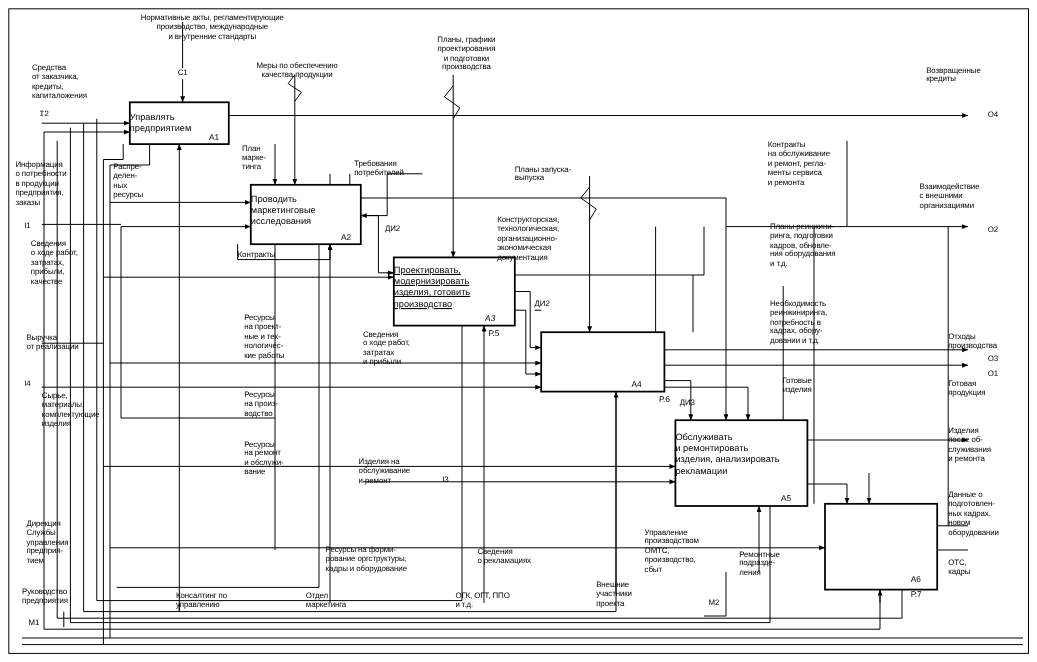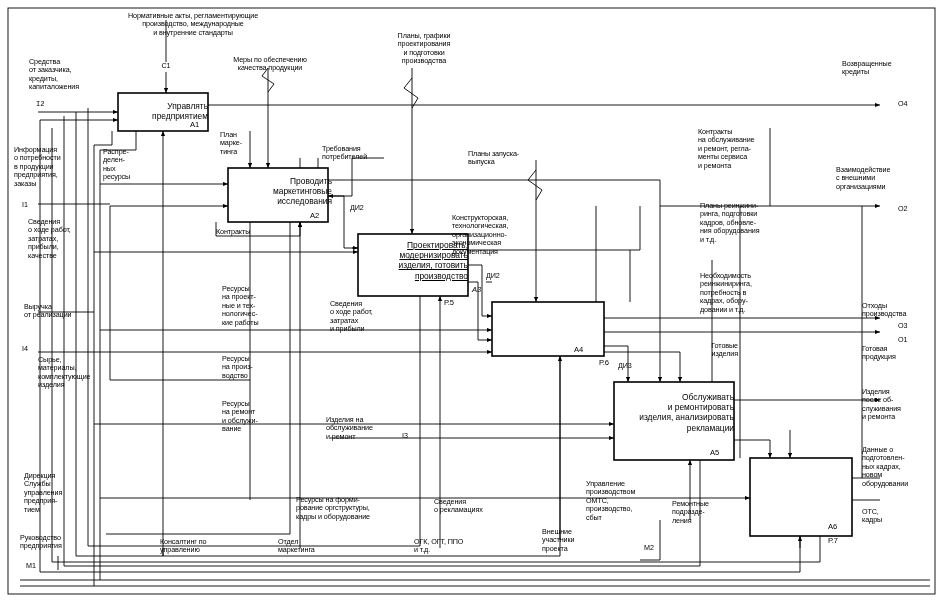--- a/index.html
+++ b/index.html
@@ -31,21 +31,21 @@
     white-space: pre;
     letter-spacing: -0.1px;
   }
   .lbl.c { text-align: center; }
   .box-title {
     position: absolute;
     font-family: "Liberation Sans", sans-serif;
     font-size: 8.4px;
     line-height: 10.2px;
     color: #000000;
-    text-align: right;
+    text-align: left;
     white-space: pre;
     font-weight: normal;
   }
   .box-code {
     position: absolute;
     font-family: "Liberation Sans", sans-serif;
     font-size: 7.6px;
     color: #000000;
     white-space: pre;
   }
@@ -204,21 +204,21 @@
 
   <div class="box-title" style="left:228px; top:176px; width:104px;">Проводить
 маркетинговые
 исследования</div>
   <div class="box-code" style="left:310px; top:211px;">A2</div>
 
   <div class="box-title" style="left:358px; top:240px; width:110px;text-decoration:underline;">Проектировать,
 модернизировать
 изделия, готовить
 производство</div>
-  <div class="box-code" style="left:472px; top:285px;font-style:italic;">A3</div>
+  <div class="box-code" style="left:441px; top:285px;font-style:italic;">A3</div>
   <div class="box-code" style="left:444px; top:298px;">Р.5</div>
 
   <div class="box-code" style="left:574px; top:345px;">A4</div>
   <div class="box-code" style="left:574px; top:358px;padding-left:25px;">Р.6</div>
 
   <div class="box-title" style="left:614px; top:392px; width:120px;">Обслуживать
 и ремонтировать
 изделия, анализировать
 рекламации</div>
   <div class="box-code" style="left:710px; top:448px;">A5</div>
@@ -271,21 +271,21 @@
 предприятия,
 заказы</div>
       <div class="lbl" style="left: 22px; top: 201px; width: 16px;">I1</div>
       <div class="lbl" style="left: 28px; top: 218px; width: 70px;">Сведения
 о ходе работ,
 затратах,
 прибыли,
 качестве</div>
       <div class="lbl" style="left: 350px; top: 204px; width: 26px;">ДИ2</div>
       <div class="lbl" style="left: 216px; top: 228px; width: 52px;">Контракты</div>
-      <div class="lbl" style="left: 452px; top: 196px; width: 92px; margin-top: 18px;">Конструкторская,
+      <div class="lbl" style="left: 452px; top: 196px; width: 92px;">Конструкторская,
 технологическая,
 организационно-
 экономическая
 документация</div>
       <div class="lbl" style="left: 700px; top: 202px; width: 92px;">Планы реинжини-
 ринга, подготовки
 кадров, обновле-
 ния оборудования
 и т.д.</div>
       <div class="lbl" style="left: 700px; top: 272px; width: 88px;">Необходимость

